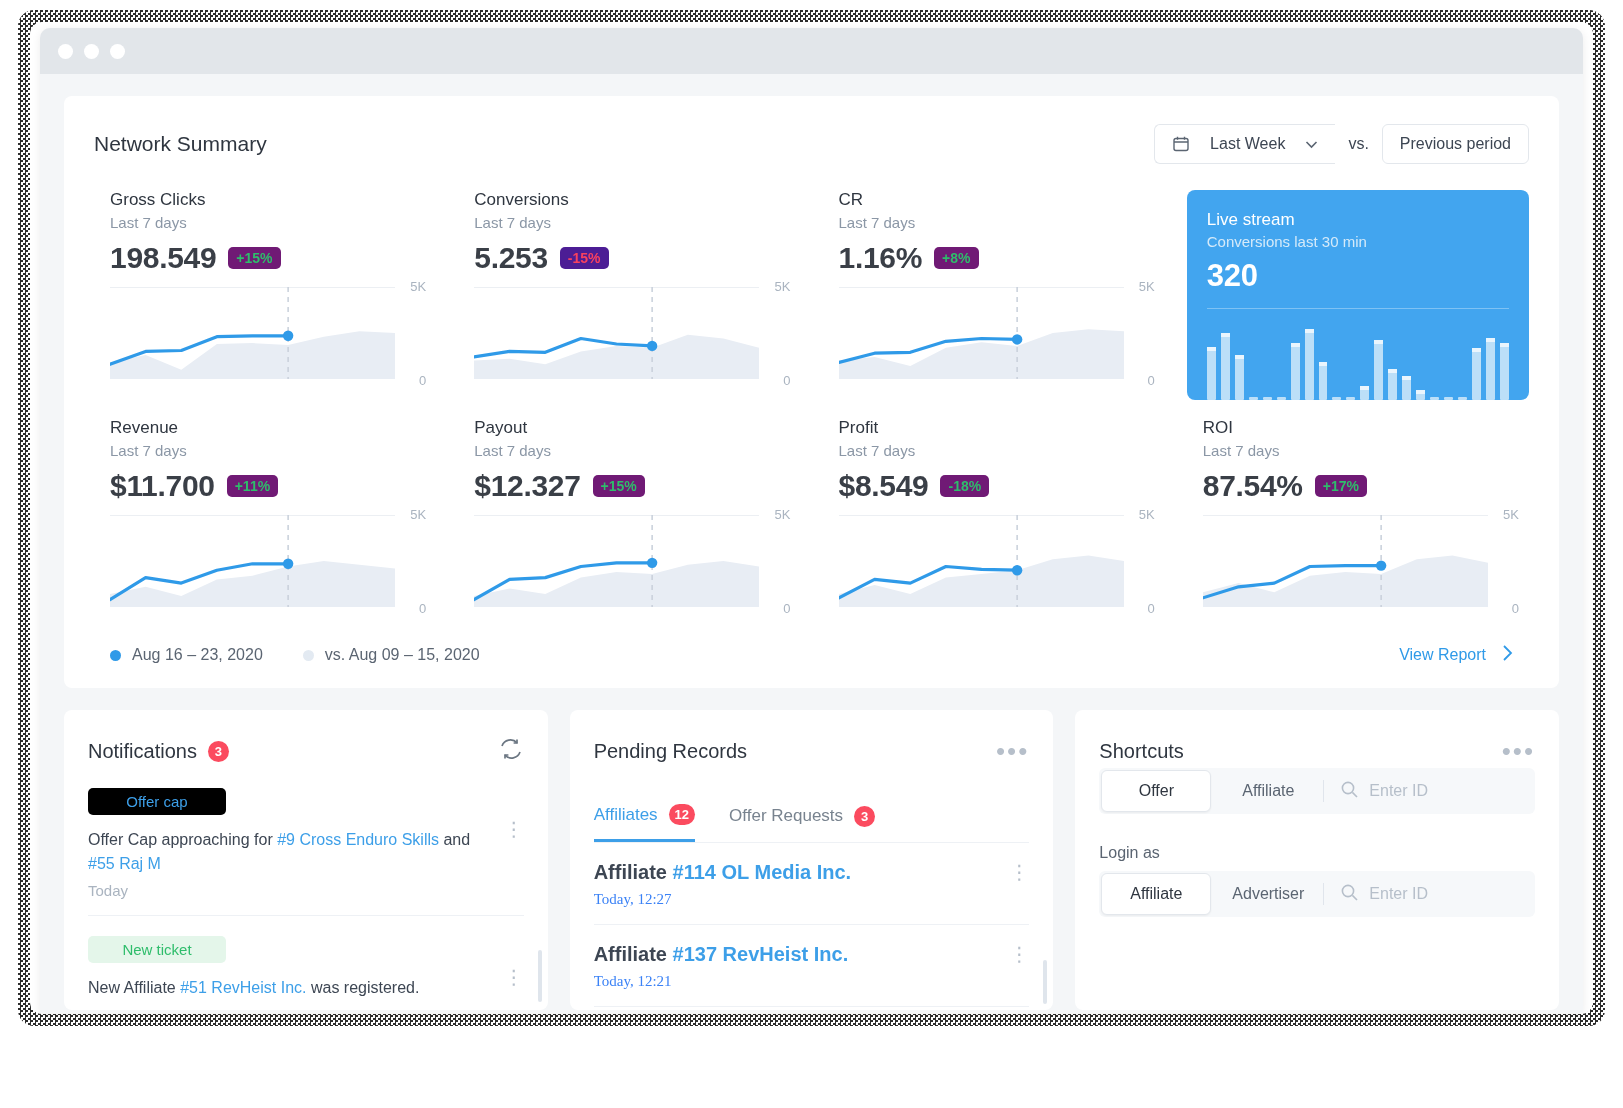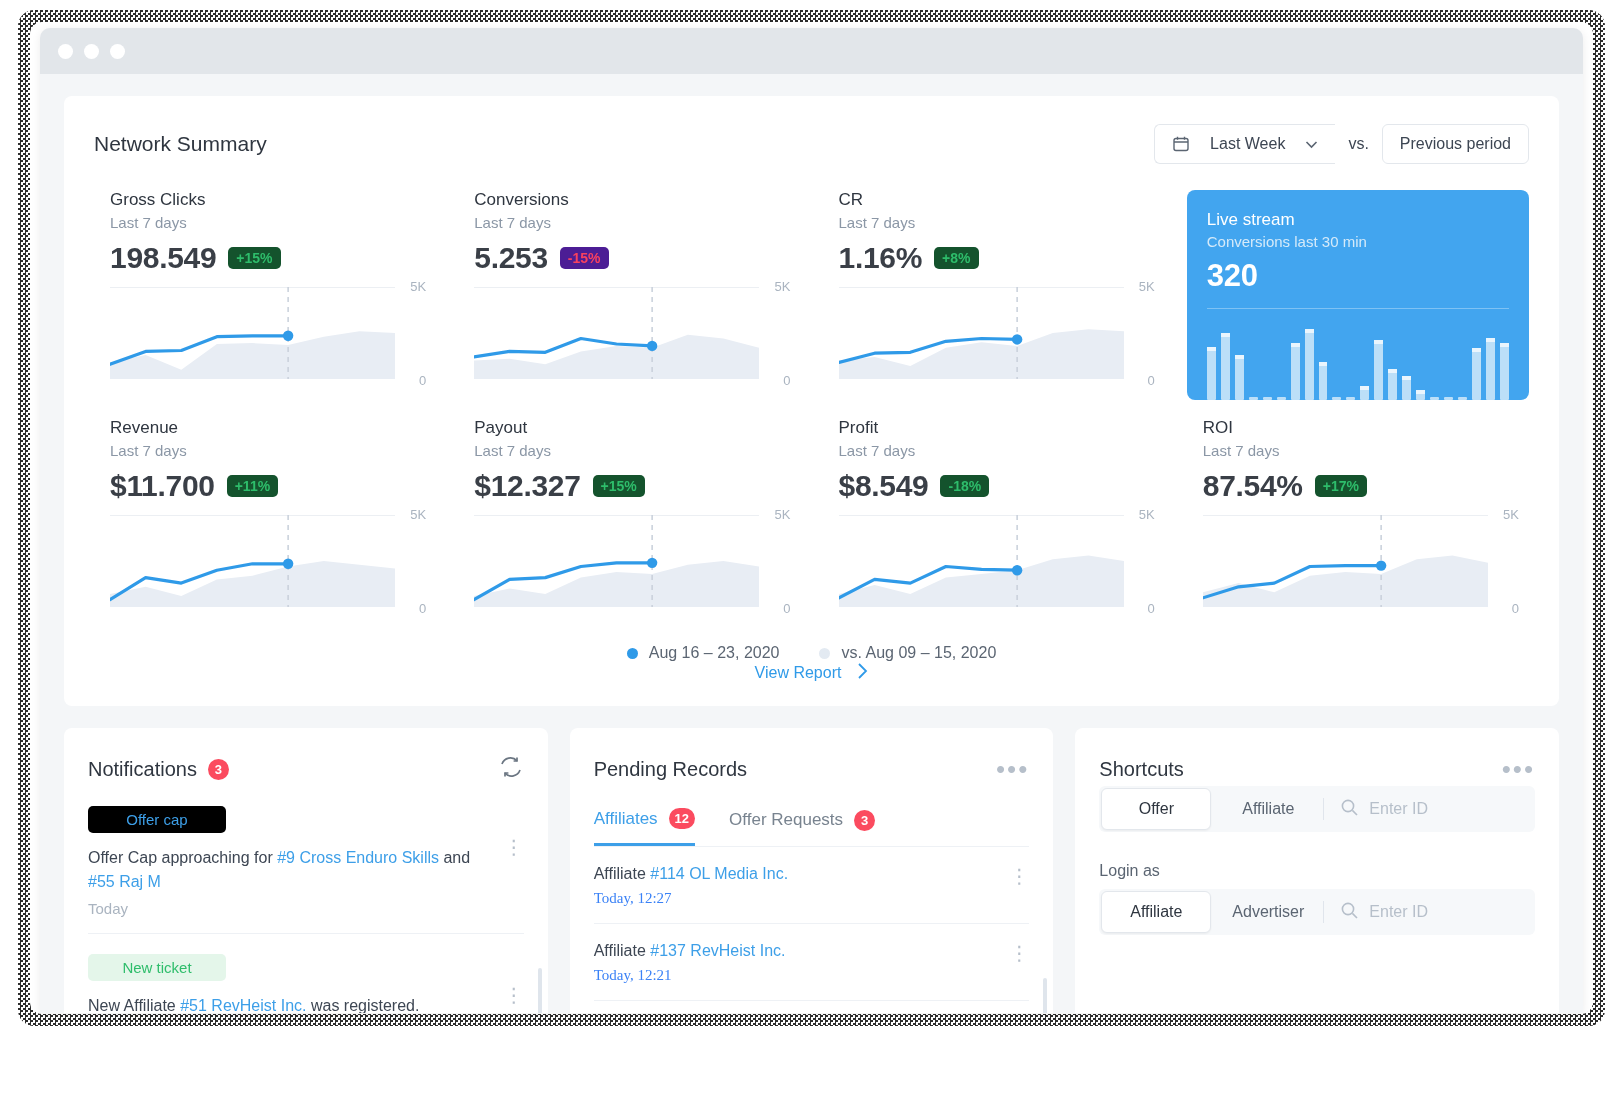--- a/index.html
+++ b/index.html
@@ -76,21 +76,21 @@
     column-gap: 22px; row-gap: 18px;
   }
   .kpi { position: relative; padding: 0 16px 0 16px; min-height: 200px; }
   .kpi-title { font-size: 17px; color: #2f3640; margin-bottom: 4px; }
   .kpi-sub { font-size: 15px; color: #8b97a6; margin-bottom: 10px; }
   .kpi-valrow { display: flex; align-items: center; gap: 12px; margin-bottom: 12px; }
   .kpi-value { font-size: 30px; font-weight: 700; color: #3a3f47; letter-spacing: -.3px; }
   .badge {
     font-size: 14px; font-weight: 700; padding: 3px 8px; border-radius: 5px;
   }
-  .badge.up   { color: #2ebd6b; background: #14532d; }
+  .badge.up   { color: #2ebd6b; background: #701a75; }
   .badge.down { color: #f8415f; background: #4c1d95; }
 
   .spark { position: relative; height: 92px; }
   .spark svg { display: block; }
   .ax-top, .ax-bot {
     position: absolute; right: -6px; font-size: 13px; color: #aab4c0;
   }
   .ax-top { top: -8px; }
   .ax-bot { bottom: -9px; }
 
@@ -105,21 +105,21 @@
   #live-chart { margin-top: 14px; position: relative; height: 92px; }
   #live-rule { position: absolute; top: 0; left: 0; right: 0; height: 1px; background: rgba(255,255,255,.32); }
   #live-bars { position: absolute; left: 0; right: 0; bottom: 0; height: 86px;
                display: flex; align-items: flex-end; gap: 5px; }
   .lbar { flex: 1 1 0; position: relative; background: #bcdff8; border-radius: 1px; }
   .lbar .cap { position: absolute; left: 0; right: 0; top: 0; height: 4px; background: #eaf5fd; }
 
   
   #legend-row {
     display: flex; align-items: center; justify-content: space-between;
-    margin-top: 26px; padding: 0 16px; flex-direction: column;
+    margin-top: 26px; padding: 0 16px;
   }
   #legend { display: flex; align-items: center; gap: 40px; }
   .leg { display: flex; align-items: center; gap: 11px; font-size: 16px; color: #5b6572; }
   .leg .sw { width: 11px; height: 11px; border-radius: 50%; }
   .sw-cur { background: #2f9ae8; }
   .sw-prev { background: #e3eaf2; }
   #view-report { display: flex; align-items: center; gap: 16px; font-size: 16px; color: #2f9ae8; }
 
   
   #bottom {
@@ -141,25 +141,25 @@
   .tag { display: inline-block; font-size: 15px; padding: 5px 16px; border-radius: 5px; min-width: 138px; text-align: center; }
   .tag.blue  { background: #000000; color: #3d9fe8; }
   .tag.green { background: #e4f6ea; color: #2ebd6b; }
   .notif-text { margin-top: 13px; font-size: 16px; color: #3d4653; line-height: 24px; padding-right: 40px; }
   .lnk { color: #3d9fe8; }
   .notif-time { margin-top: 6px; font-size: 15px; color: #aab4c0; }
   .kebab { position: absolute; right: 0; top: 58px; color: #b6bfca; font-size: 20px; line-height: 7px; }
   #notif-scroll { position: absolute; right: 6px; top: 240px; width: 4px; height: 52px; background:#dfe5ec; border-radius: 2px; }
 
   
-  .tabs { display: flex; gap: 34px; margin-top: 22px; border-bottom: 1px solid #eef1f5; }
+  .tabs { display: flex; gap: 34px; margin-top: 36px; border-bottom: 1px solid #eef1f5; }
   .tab { display: flex; align-items: center; gap: 11px; padding-bottom: 14px; font-size: 17px; color: #78838f; }
   .tab.active { color: #3d9fe8; border-bottom: 3px solid #3d9fe8; }
   .rec { padding: 18px 0 16px 0; border-bottom: 1px solid #eef1f5; position: relative; }
-  .rec-title { font-size: 16px; color: #3d4653; }
+  .rec-title { font-size: 20px; color: #3d4653; font-weight: bold; }
   .rec-time { margin-top: 7px; font-size: 15px; color: #3b82f6; font-family: Liberation Serif, serif; }
   .rec .kebab { top: 26px; }
   #pend-scroll { position: absolute; right: 6px; top: 250px; width: 4px; height: 44px; background:#dfe5ec; border-radius: 2px; }
 
   
   .sc-label { font-size: 16px; color: #5b6572; margin-top: 30px; margin-bottom: 9px; }
   .sc-row { display: flex; align-items: stretch; height: 46px; background:#f6f8fa; border-radius: 6px; overflow: hidden; }
   .seg { flex: 0 0 110px; display:flex; align-items:center; justify-content:center; font-size: 16px; color: #5b6572; }
   .seg.sel { background:#fff; color:#2f3640; border: 1px solid #e3e7ec; border-radius: 6px; margin: 2px; box-shadow: 0 1px 2px rgba(0,0,0,.05); }
   .sc-div { width: 1px; background:#e0e5ec; margin: 12px 0; }

